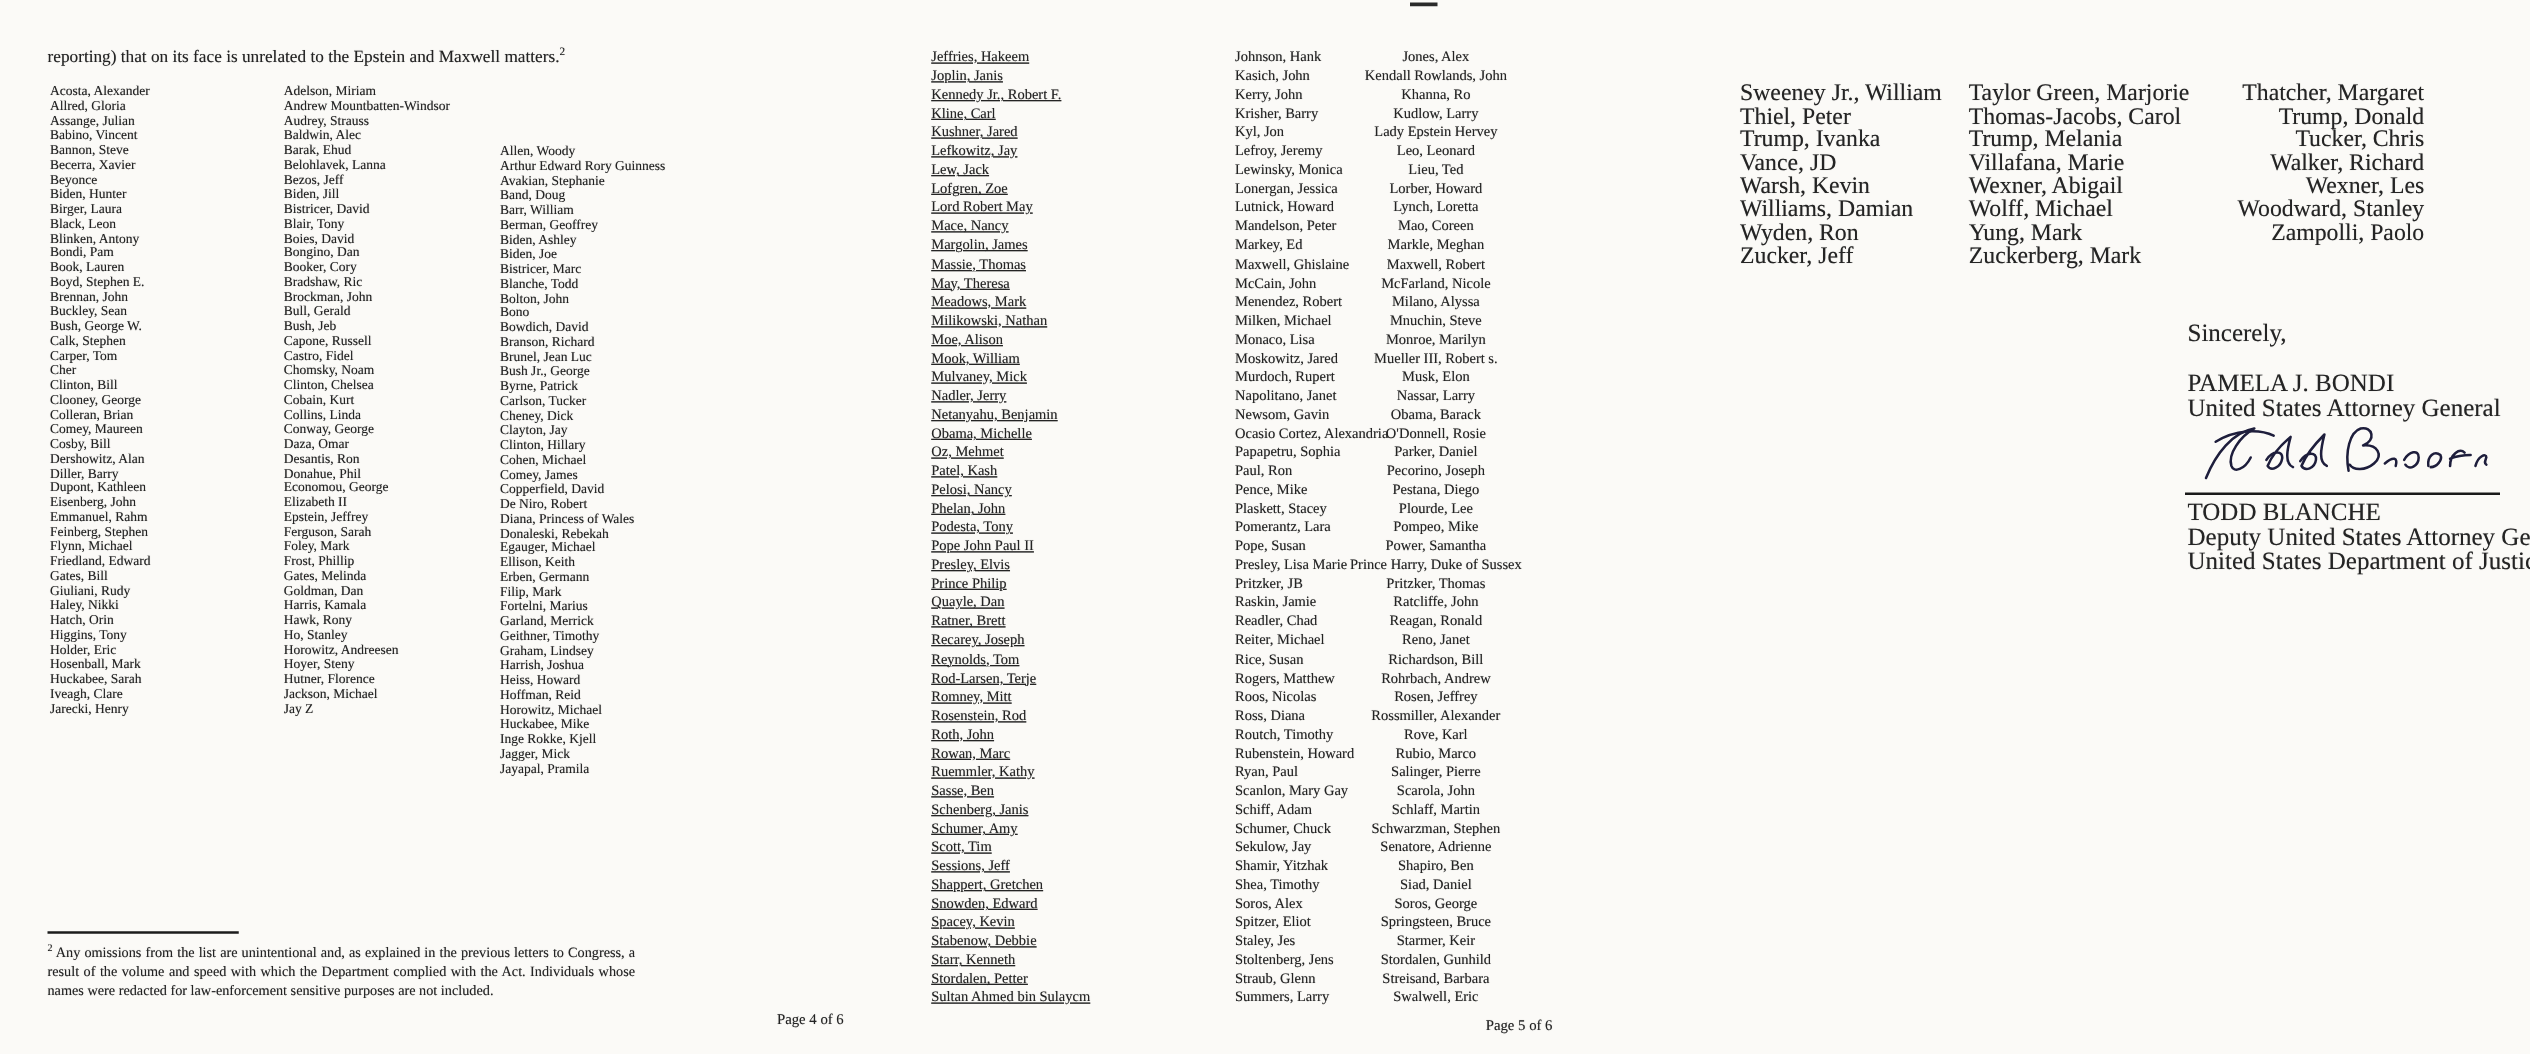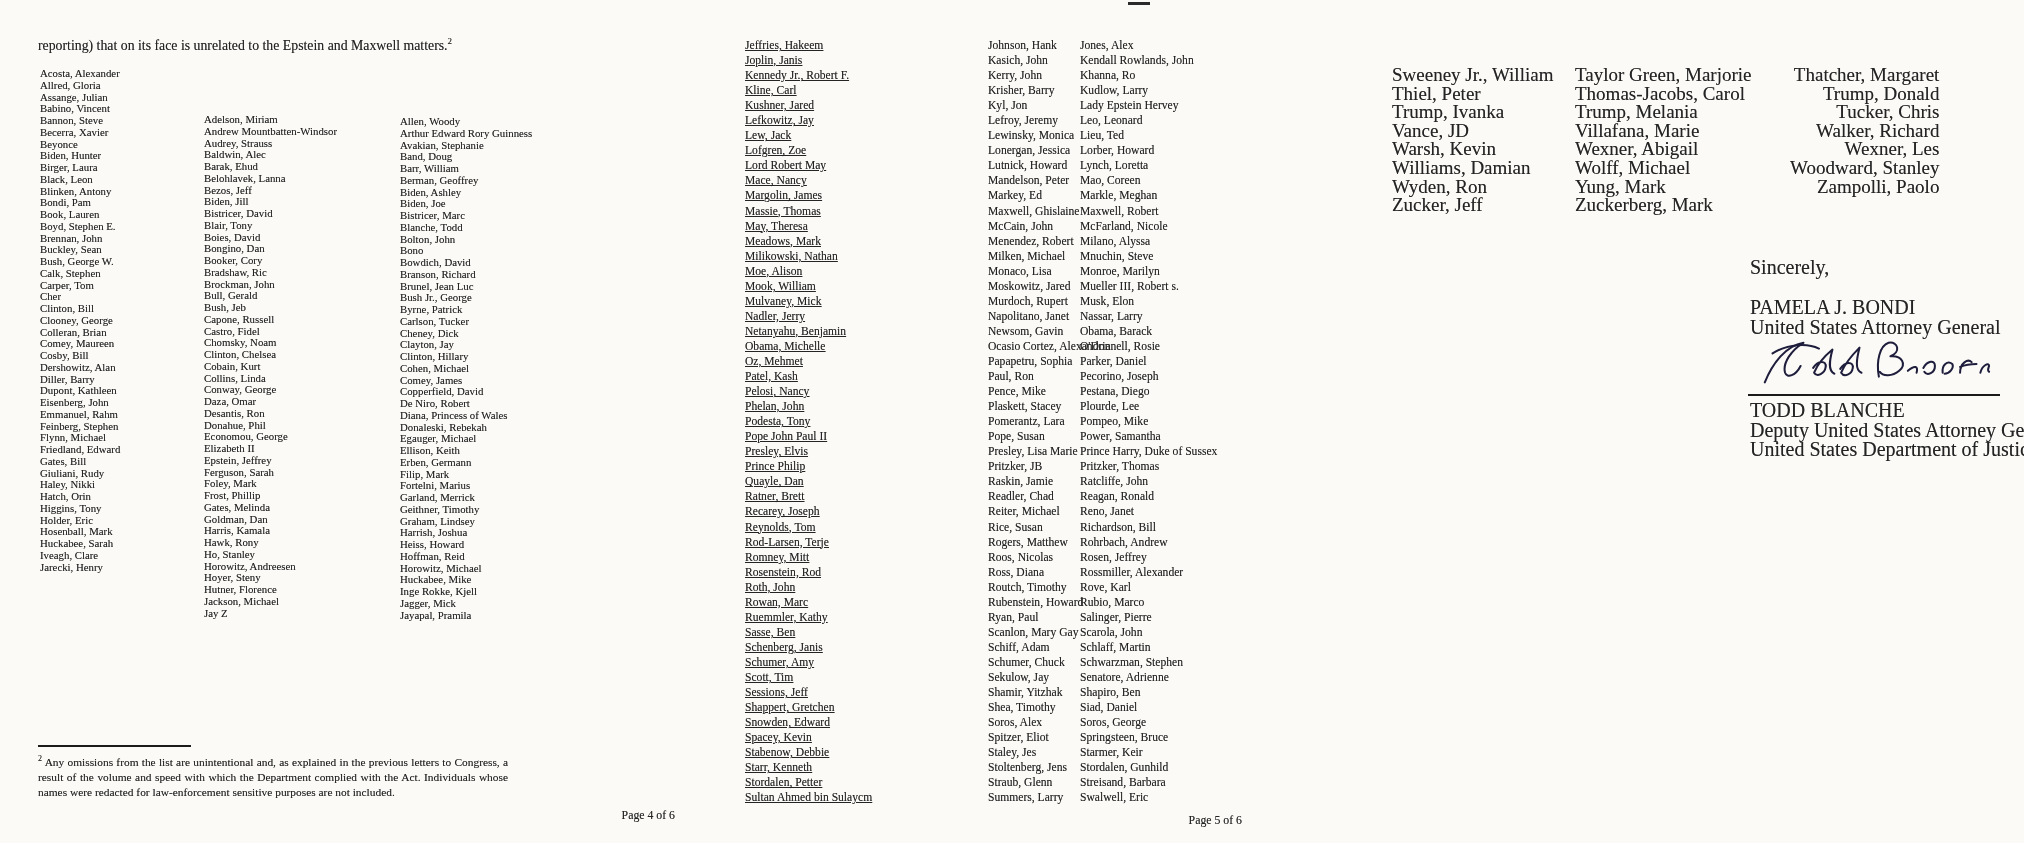--- a/index.html
+++ b/index.html
@@ -13,25 +13,25 @@
     text-shadow:0 0 0.6px rgba(70,70,70,0.55);
   }
   .abs { position:absolute; }
   .intro { left:38px; top:13px; width:478px; font-size:13.8px; line-height:18.5px; }
   .intro sup { font-size:9px; }
   .namecol { position:absolute; white-space:nowrap; }
   .cols-p4 { font-size:10.8px; line-height:11.75px; }
   .cols-p5 { font-size:11.6px; line-height:15.05px; }
   .cols-tr { font-size:19px; line-height:18.6px; }
   #p4c1 { left:40px;  top:68px; }
-  #p4c2 { left:204px; top:68px;margin-top:46px; }
+  #p4c2 { left:227px; top:68px; }
   #p4c3 { left:400px; top:68px;margin-top:48px; }
   #p5c1 { left:745px;  top:38px;text-decoration:underline; }
   #p5c2 { left:949px;  top:38px;margin-left:39px; }
-  #p5c3 { left:1080px; top:38px; }
+  #p5c3 { left:1080px; top:38px;text-align:center; }
   #trc1 { left:1392px; top:66px; }
   #trc2 { left:1575px; top:66px; }
   #trc3 { left:1790px; top:66px;text-align:right; }
   .fn-rule { left:38px; top:745px; width:153px; height:2px; background:#1c1c1c; }
   .footnote { left:38px; top:751px; width:470px; font-size:11.4px; line-height:15px; text-align:justify; }
   .footnote sup { font-size:8px; }
   .footer { text-align:right; font-size:11.8px; }
   #footer4 { left:30px;  top:808px; width:645px; }
   #footer5 { left:742px; top:813px; width:500px; }
   .sig { font-size:20px; white-space:nowrap; }

